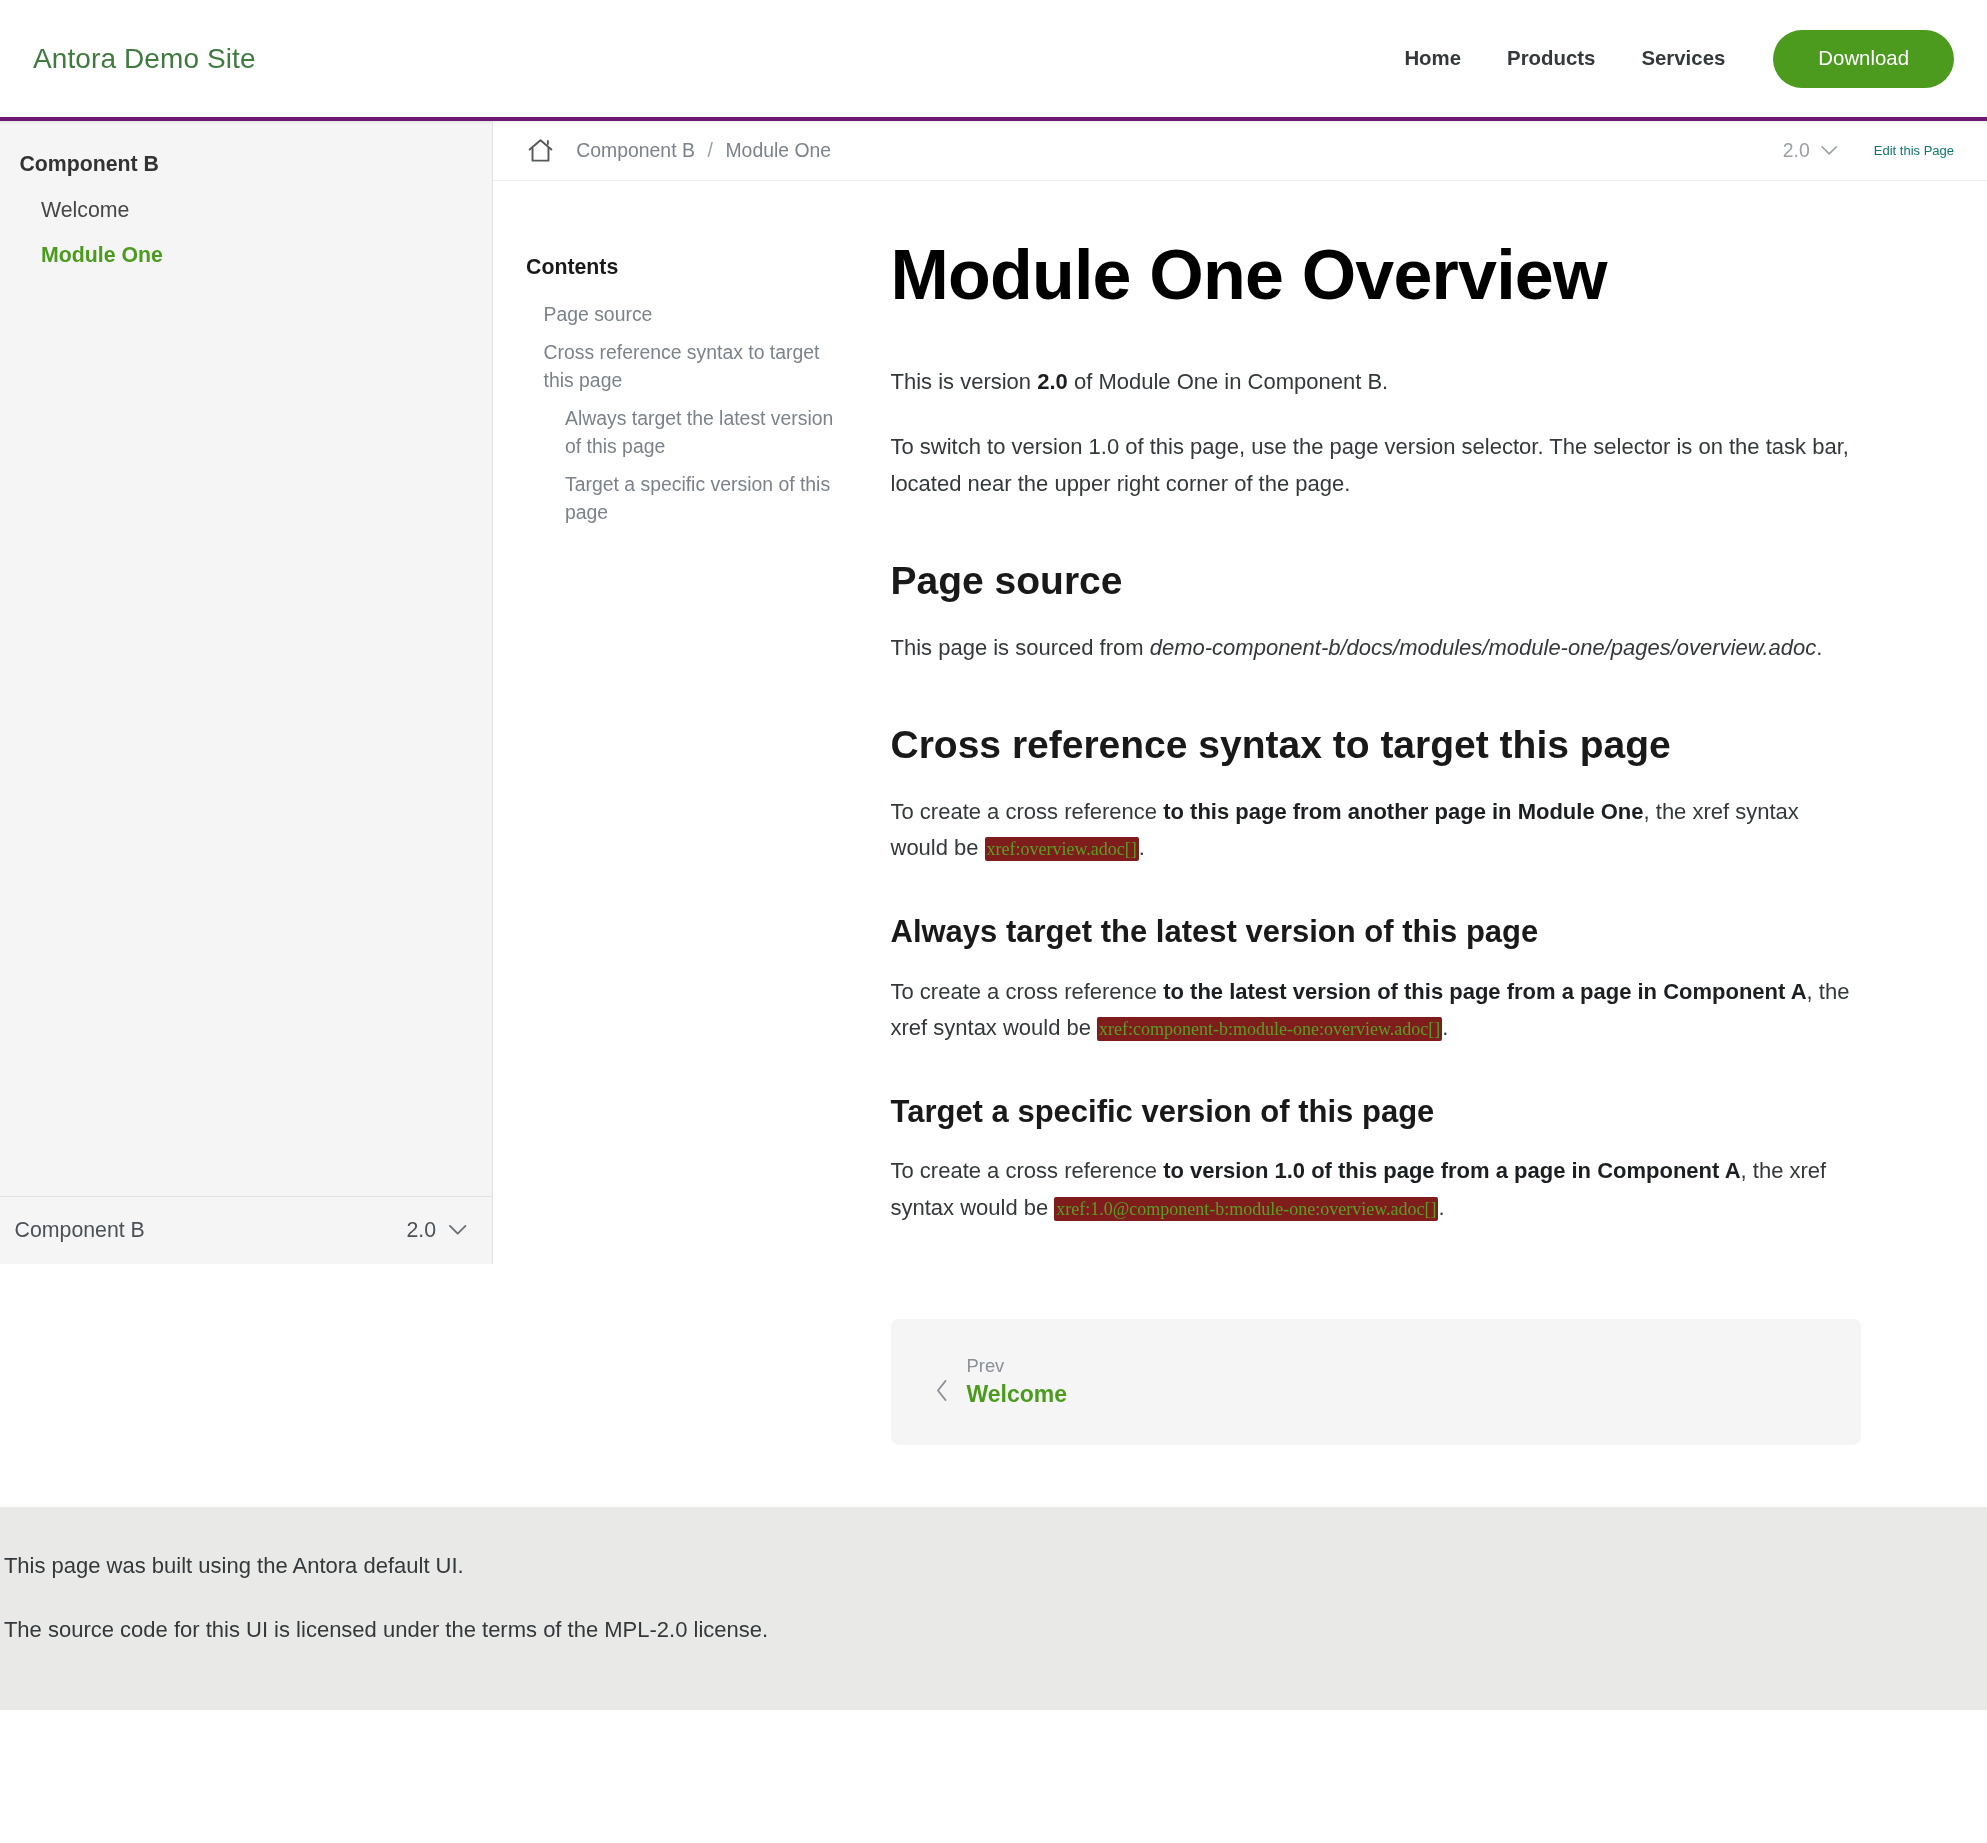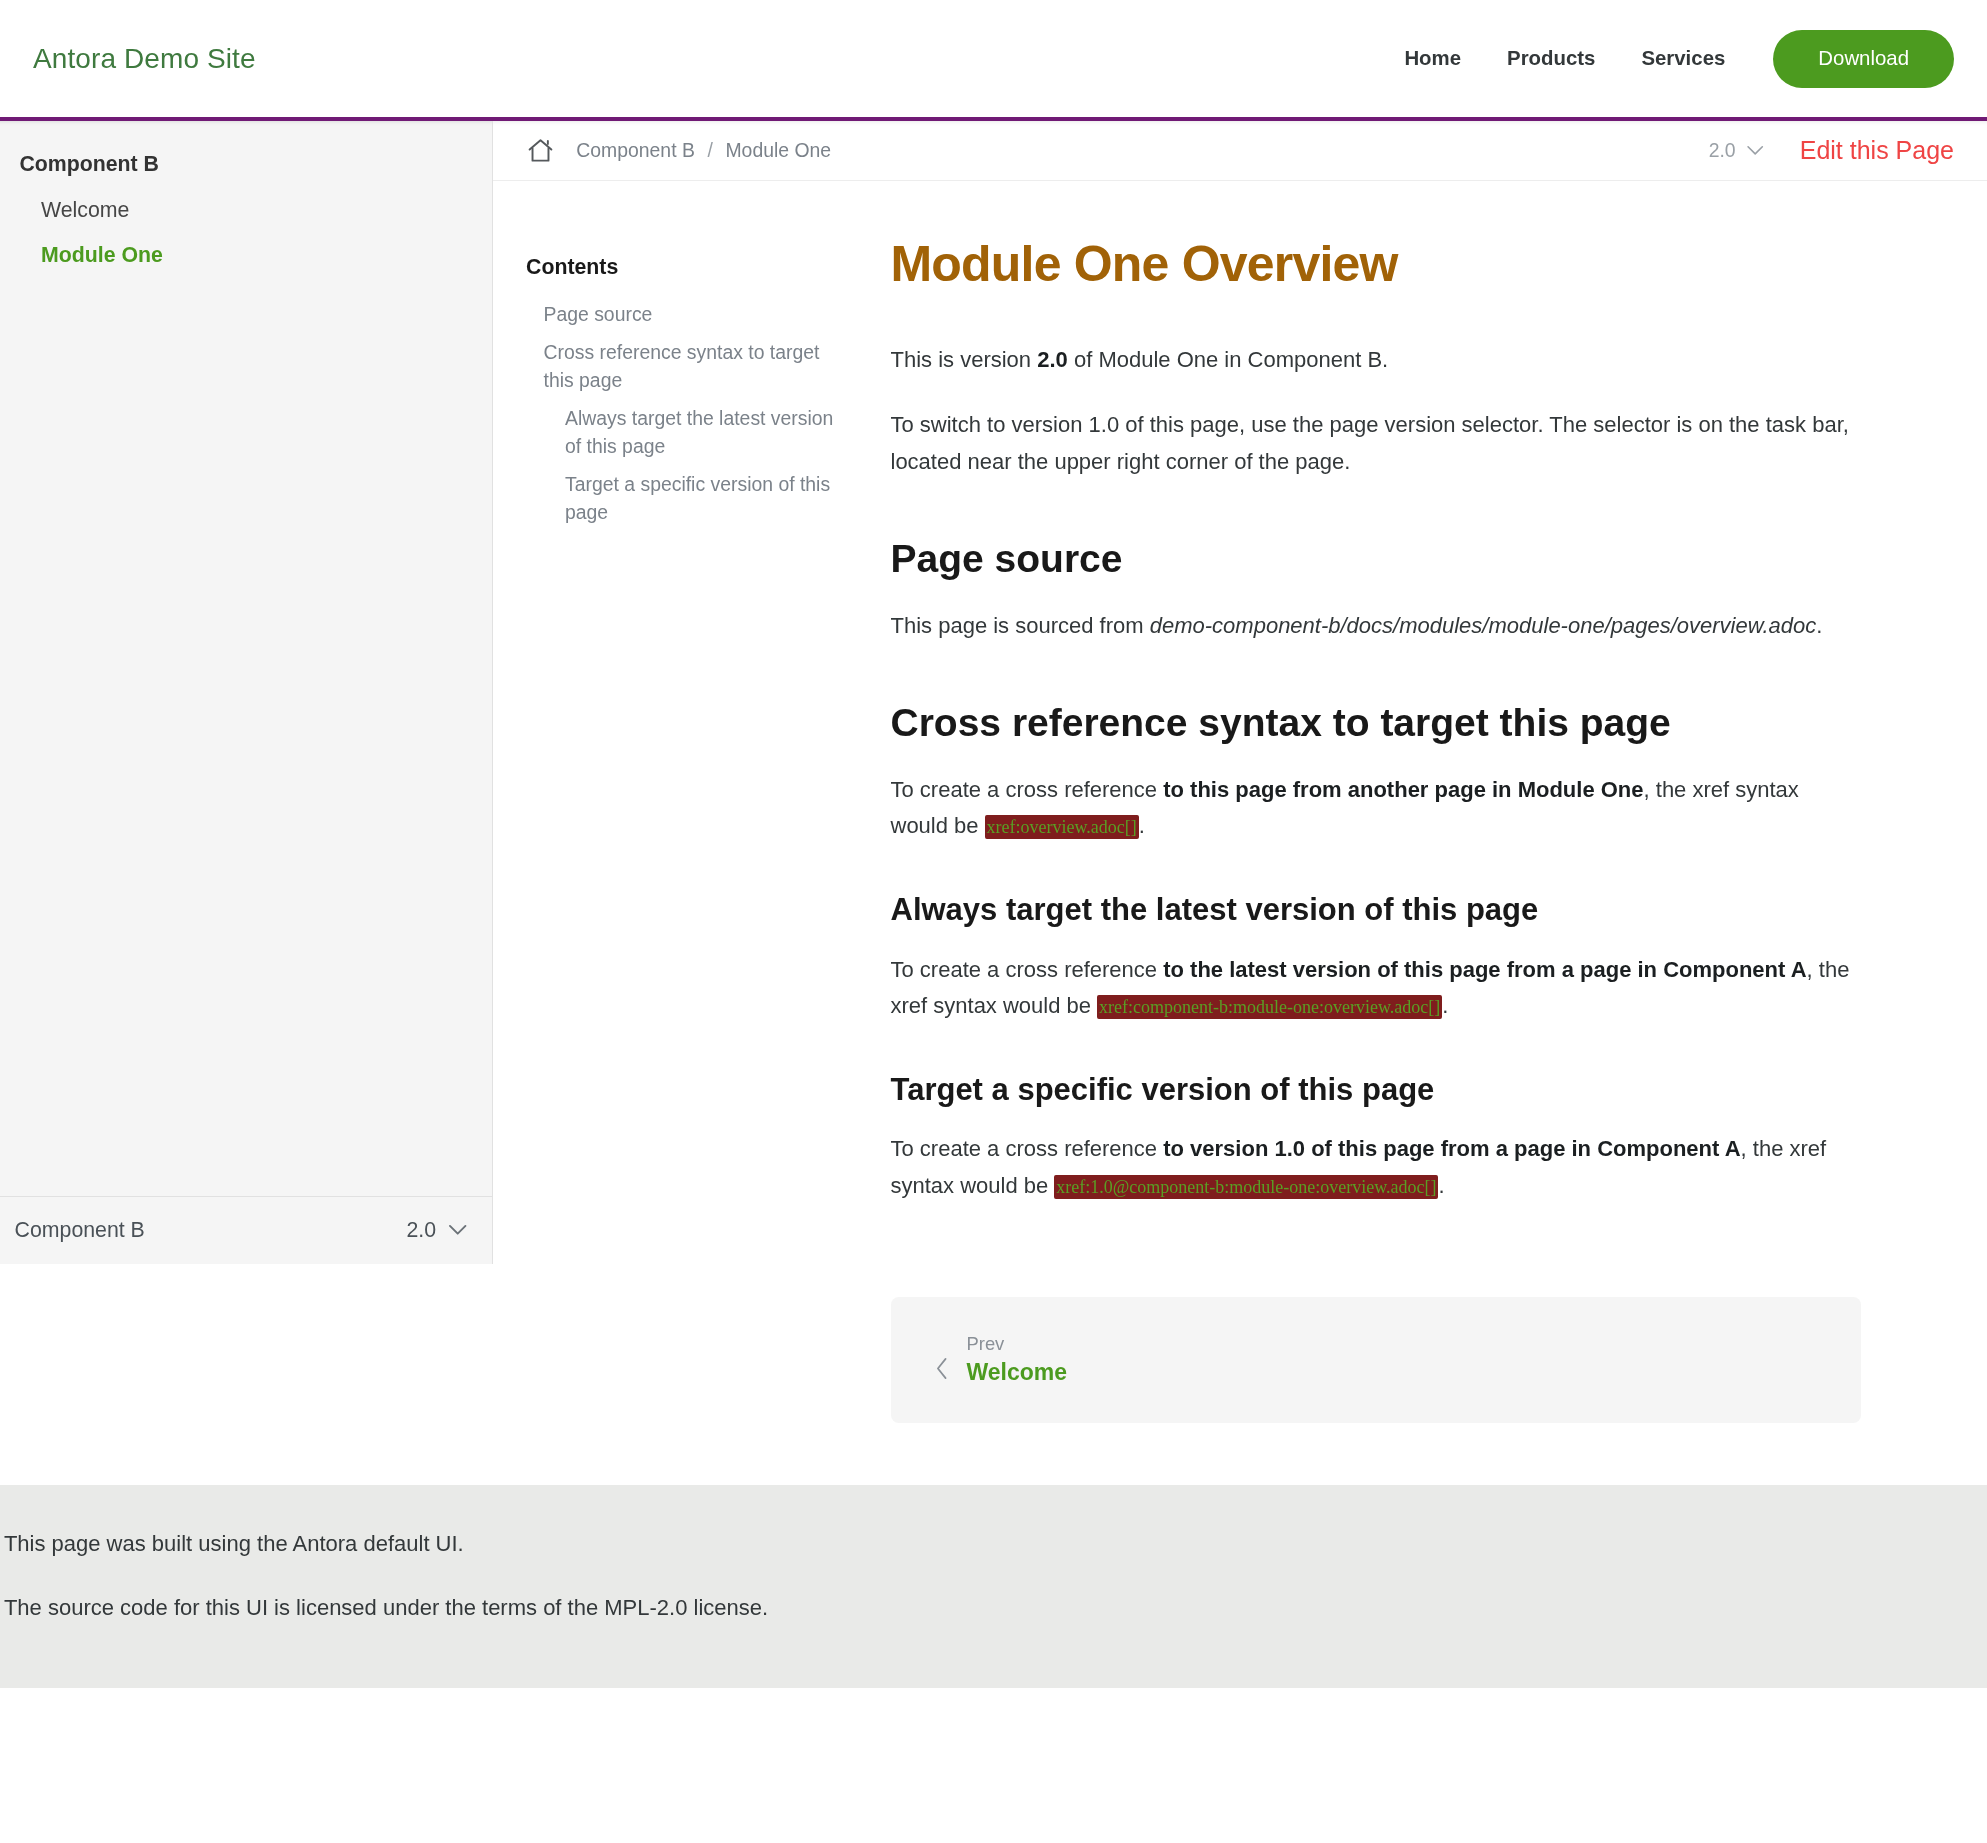--- a/index.html
+++ b/index.html
@@ -157,22 +157,22 @@
   .page-versions {
     display: inline-flex;
     align-items: center;
     gap: 10.7px;
     font-size: 19.4px;
     color: #9aa0a6;
     margin-right: 35px;
     cursor: pointer;
   }
   .edit-this-page {
-    font-size: 25px;
-    color: #ef4444;
+    font-size: 13px;
+    color: #0f766e;
     white-space: nowrap;
     cursor: pointer;
   }
 
   .content-row {
     display: flex;
     align-items: flex-start;
     padding: 0 0 0 0;
   }
   .toc-sidebar {
@@ -196,24 +196,24 @@
   }
   .toc-list li.lvl3 { padding-left: 39px; }
 
   .doc {
     flex: 1 1 auto;
     min-width: 0;
     padding: 56px 70px 0 17.5px;
     max-width: 1058px;
   }
   .doc h1 {
-    font-size: 50px;
+    font-size: 70px;
     line-height: 1.1;
     font-weight: bold;
-    color: #a16207;
+    color: #000000;
     margin: 0 0 50px 0;
     letter-spacing: -0.8px;
   }
   .doc h2 {
     font-size: 39px;
     font-weight: bold;
     color: #191919;
     margin: 56px 0 25px 0;
     line-height: 1.2;
   }

